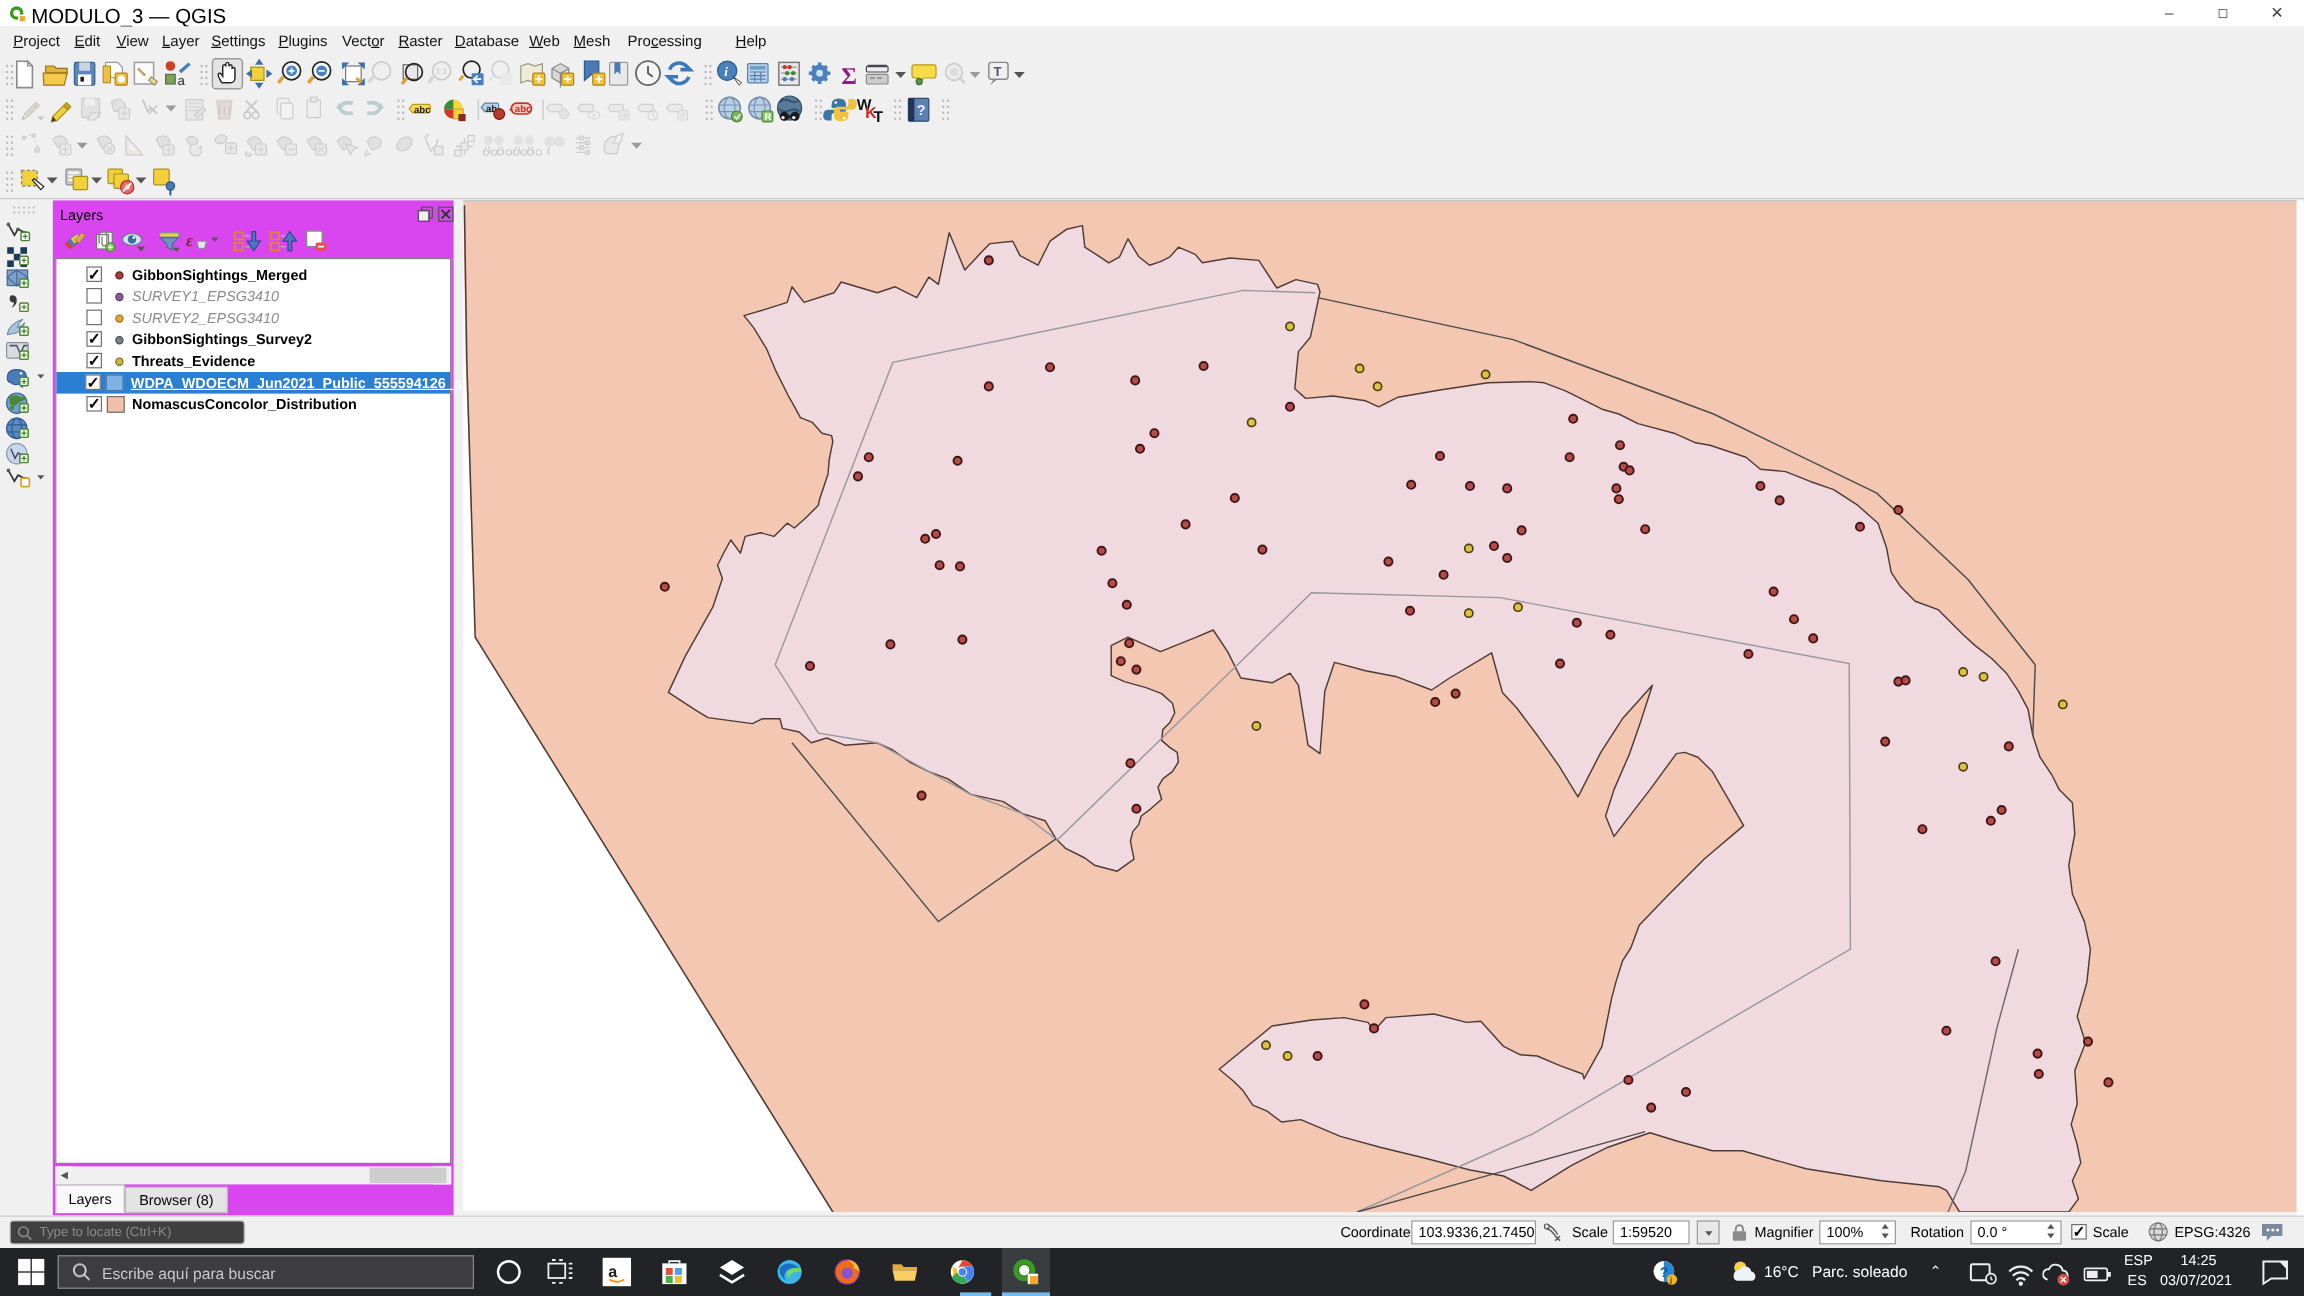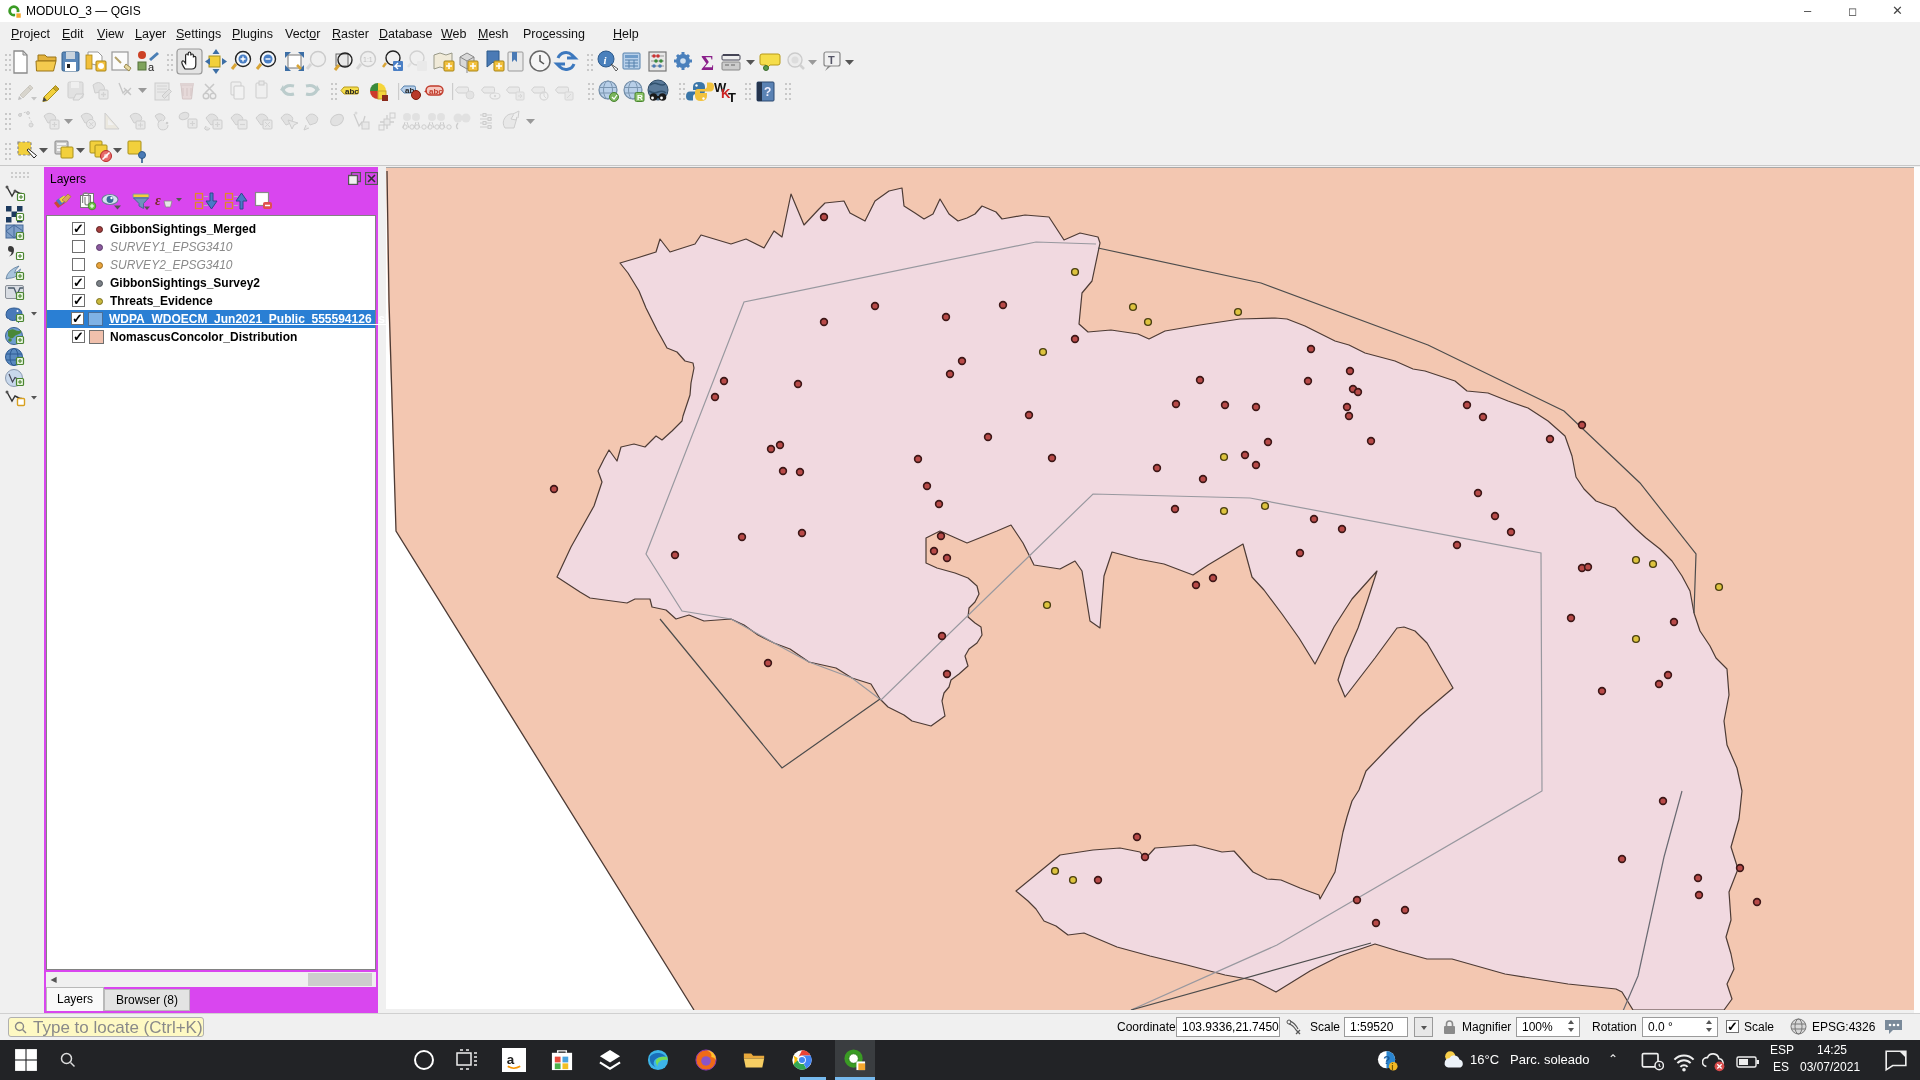--- a/index.html
+++ b/index.html
@@ -1,21 +1,21 @@
 <!DOCTYPE html>
 <html><head>
 <meta charset="utf-8">
 <style>
 *{margin:0;padding:0;box-sizing:border-box;}
 html,body{width:1920px;height:1080px;overflow:hidden;}
 body{font-family:"Liberation Sans",sans-serif;background:#f0f0f0;position:relative;}
 .abs{position:absolute;}
 
 #titlebar{position:absolute;left:0;top:0;width:1920px;height:22px;background:#ffffff;}
-#titletext{position:absolute;left:26px;top:4px;font-size:12px;color:#000;}
+#titletext{position:absolute;left:26px;top:4px;font-size:17px;color:#000;}
 .winbtn{position:absolute;top:0;width:45px;height:22px;text-align:center;font-size:13px;color:#444;line-height:22px;}
 
 #menubar{position:absolute;left:0;top:22px;width:1920px;height:25px;background:#f0f0f0;font-size:12.5px;color:#111;}
 #menubar span{position:absolute;top:5px;}
 
 .tbrow{position:absolute;left:0;width:1920px;background:#f0f0f0;}
 #tb1{top:47px;height:30px;}
 #tb2{top:77px;height:29px;}
 #tb3{top:106px;height:30px;}
 #tb4{top:136px;height:30px;border-bottom:1px solid #c8c8c8;}
@@ -28,21 +28,21 @@
 #layerlist{position:absolute;left:2px;top:48px;width:330px;height:755px;background:#fff;border:1px solid #828282;}
 .lrow{position:absolute;left:1px;width:326px;height:18px;font-size:12px;}
 .cb{position:absolute;left:24px;top:2px;width:13px;height:13px;background:#fff;border:1px solid #707070;font-size:13px;line-height:12px;font-weight:bold;text-align:center;color:#000;}
 .ldot{position:absolute;left:48px;top:6px;width:7px;height:7px;border-radius:50%;}
 .lswatch{position:absolute;left:41px;top:2px;width:15px;height:14px;border:1px solid #6f6f6f;}
 .lname{position:absolute;left:62px;top:2px;font-weight:bold;color:#000;white-space:nowrap;}
 
 #canvas{position:absolute;left:386px;top:167px;width:1528px;height:842px;background:#fff;border-top:1px solid #a8a8a8;}
 
 #statusbar{position:absolute;left:0;top:1013px;width:1920px;height:27px;background:#f0f0f0;border-top:1px solid #d0d0d0;font-size:12px;color:#000;}
-#locator{position:absolute;left:8px;top:3px;width:196px;height:20px;background:#fef9c3;border:1px solid #b0b0b0;border-radius:3px;color:#8a8a8a;font-size:17px;padding-left:24px;line-height:19px;}
+#locator{position:absolute;left:8px;top:3px;width:196px;height:20px;background:#404040;border:1px solid #b0b0b0;border-radius:3px;color:#8a8a8a;font-size:11px;padding-left:24px;line-height:19px;}
 .sbox{position:absolute;top:3px;height:20px;background:#fff;border:1px solid #9a9a9a;font-size:12px;line-height:19px;padding-left:5px;}
 .slab{position:absolute;top:6px;font-size:12px;}
 
 #taskbar{position:absolute;left:0;top:1040px;width:1920px;height:40px;background:#222326;}
 #tsearch{position:absolute;left:48px;top:6px;width:347px;height:28px;background:#3c3c41;border:1px solid #8a8a8a;color:#c9c9c9;font-size:13px;line-height:30px;padding-left:36px;}
 .tico{position:absolute;top:8px;width:24px;height:24px;}
 .tray{position:absolute;top:0;height:40px;color:#fff;font-size:12px;}
 </style>
 </head>
 <body>
@@ -1002,20 +1002,21 @@
       <circle cx="14" cy="7" r="1.3" fill="#fff"></circle>
     </svg>
 </div>
 <div id="taskbar">
   <svg class="tico" style="left:14px" width="22" height="22" viewBox="0 0 22 22">
       <rect x="1" y="1" width="9.5" height="9.5" fill="#fff"></rect>
       <rect x="11.5" y="1" width="9.5" height="9.5" fill="#fff"></rect>
       <rect x="1" y="11.5" width="9.5" height="9.5" fill="#fff"></rect>
       <rect x="11.5" y="11.5" width="9.5" height="9.5" fill="#fff"></rect>
     </svg>
+  <div id="tsearch">Escribe aquí para buscar</div>
   <svg class="abs" style="left:60px;top:1052px;position:fixed" width="16" height="16" viewBox="0 0 16 16">
       <circle cx="6.5" cy="6.5" r="5" fill="none" stroke="#ddd" stroke-width="1.5"></circle>
       <path d="M10.5 10.5 l4 4" stroke="#ddd" stroke-width="1.5"></path>
     </svg>
   <svg class="tico" style="left:412px" width="24" height="24" viewBox="0 0 24 24">
       <circle cx="12" cy="12" r="9" fill="none" stroke="#fff" stroke-width="2"></circle>
     </svg>
   <svg class="tico" style="left:455px" width="24" height="24" viewBox="0 0 24 24">
       <rect x="2" y="5" width="14" height="12" fill="none" stroke="#eee" stroke-width="1.5"></rect>
       <path d="M19 5 h3 M19 9 h3 M19 13 h3 M19 17 h3" stroke="#eee" stroke-width="1.5"></path>

